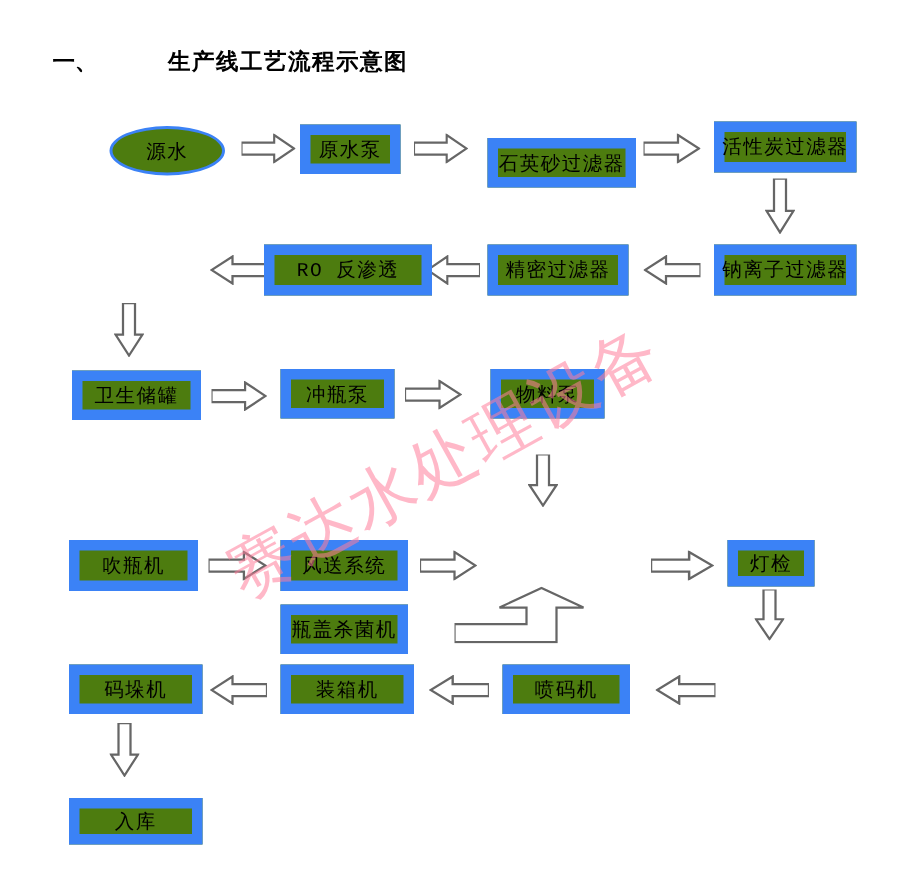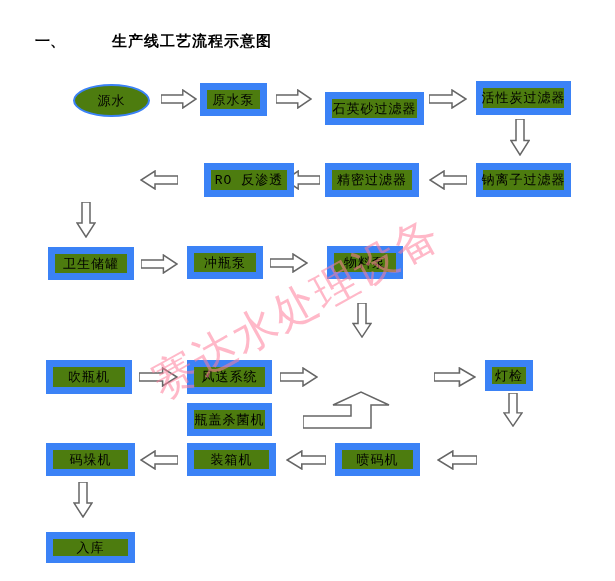--- a/index.html
+++ b/index.html
@@ -61,21 +61,21 @@
     </svg>
 
   <div class="node" style="left:476px;top:163px;width:95px;height:34px">钠离子过滤器</div>
   <svg class="arrow" style="left:429px;top:170px" width="38" height="20" viewBox="0 0 38 20" preserveAspectRatio="none">
       <polygon points="38,6 15,6 15,1 1,10 15,19 15,14 38,14"></polygon>
     </svg>
   <div class="node" style="left:325px;top:163px;width:94px;height:34px">精密过滤器</div>
   <svg class="arrow" style="left:284px;top:170px" width="36" height="20" viewBox="0 0 38 20" preserveAspectRatio="none">
       <polygon points="38,6 15,6 15,1 1,10 15,19 15,14 38,14"></polygon>
     </svg>
-  <div class="node" style="left:204px;top:163px;width:90px;height:34px">RO 反渗透</div>
+  <div class="node" style="left:176px;top:163px;width:112px;height:34px">RO 反渗透</div>
   <svg class="arrow" style="left:140px;top:170px" width="38" height="20" viewBox="0 0 38 20" preserveAspectRatio="none">
       <polygon points="38,6 15,6 15,1 1,10 15,19 15,14 38,14"></polygon>
     </svg>
 
   <svg class="arrow" style="left:76px;top:202px" width="20" height="36" viewBox="0 0 20 36" preserveAspectRatio="none">
       <polygon points="6,0 14,0 14,21 19,21 10,35 1,21 6,21"></polygon>
     </svg>
 
   <div class="node" style="left:48px;top:247px;width:86px;height:33px">卫生储罐</div>
   <svg class="arrow" style="left:141px;top:254px" width="37" height="20" viewBox="0 0 38 20" preserveAspectRatio="none">
@@ -95,21 +95,21 @@
   <svg class="arrow" style="left:139px;top:367px" width="39" height="20" viewBox="0 0 38 20" preserveAspectRatio="none">
       <polygon points="0,6 23,6 23,1 37,10 23,19 23,14 0,14"></polygon>
     </svg>
   <div class="node" style="left:187px;top:360px;width:85px;height:34px">风送系统</div>
   <svg class="arrow" style="left:280px;top:367px" width="38" height="20" viewBox="0 0 38 20" preserveAspectRatio="none">
       <polygon points="0,6 23,6 23,1 37,10 23,19 23,14 0,14"></polygon>
     </svg>
   <svg class="arrow" style="left:434px;top:367px" width="42" height="20" viewBox="0 0 38 20" preserveAspectRatio="none">
       <polygon points="0,6 23,6 23,1 37,10 23,19 23,14 0,14"></polygon>
     </svg>
-  <div class="node" style="left:485px;top:360px;width:48px;height:31px">灯检</div>
+  <div class="node" style="left:485px;top:360px;width:58px;height:31px">灯检</div>
 
   <div class="node" style="left:187px;top:403px;width:85px;height:33px">瓶盖杀菌机</div>
   <svg class="arrow" style="left:303px;top:391px" width="92" height="38" viewBox="0 0 92 38" preserveAspectRatio="none">
     <polygon points="0,25 48,25 48,14 30,14 58,1 86,14 68,14 68,37 0,37"></polygon>
   </svg>
 
   <svg class="arrow" style="left:503px;top:393px" width="20" height="34" viewBox="0 0 20 36" preserveAspectRatio="none">
       <polygon points="6,0 14,0 14,21 19,21 10,35 1,21 6,21"></polygon>
     </svg>
 

